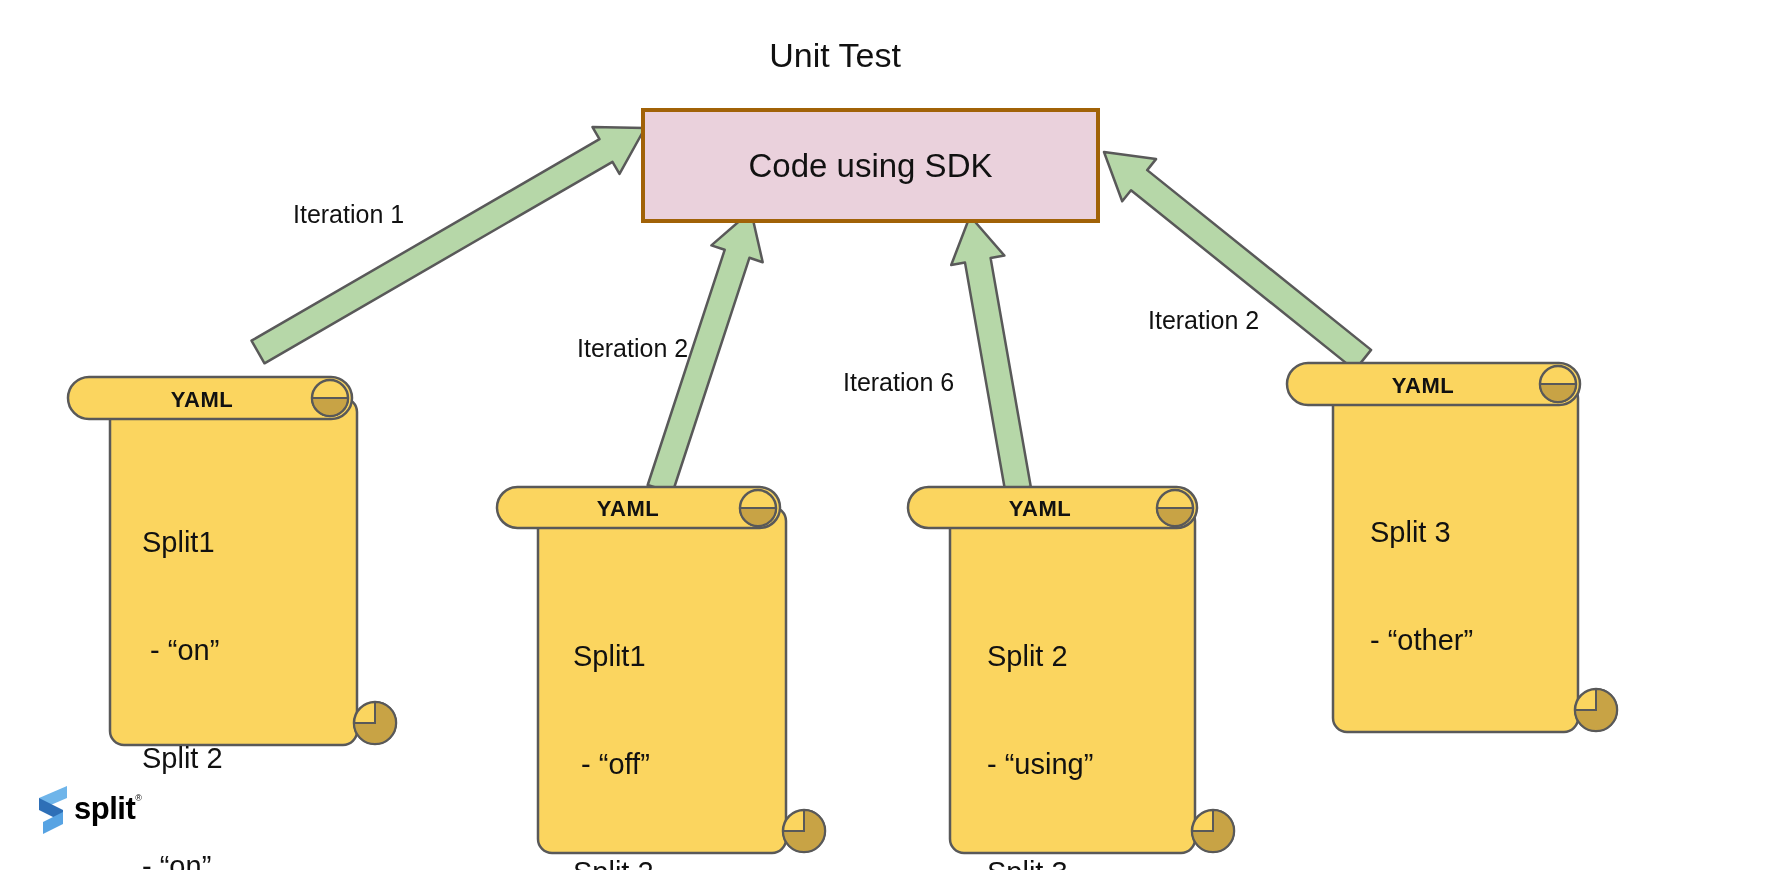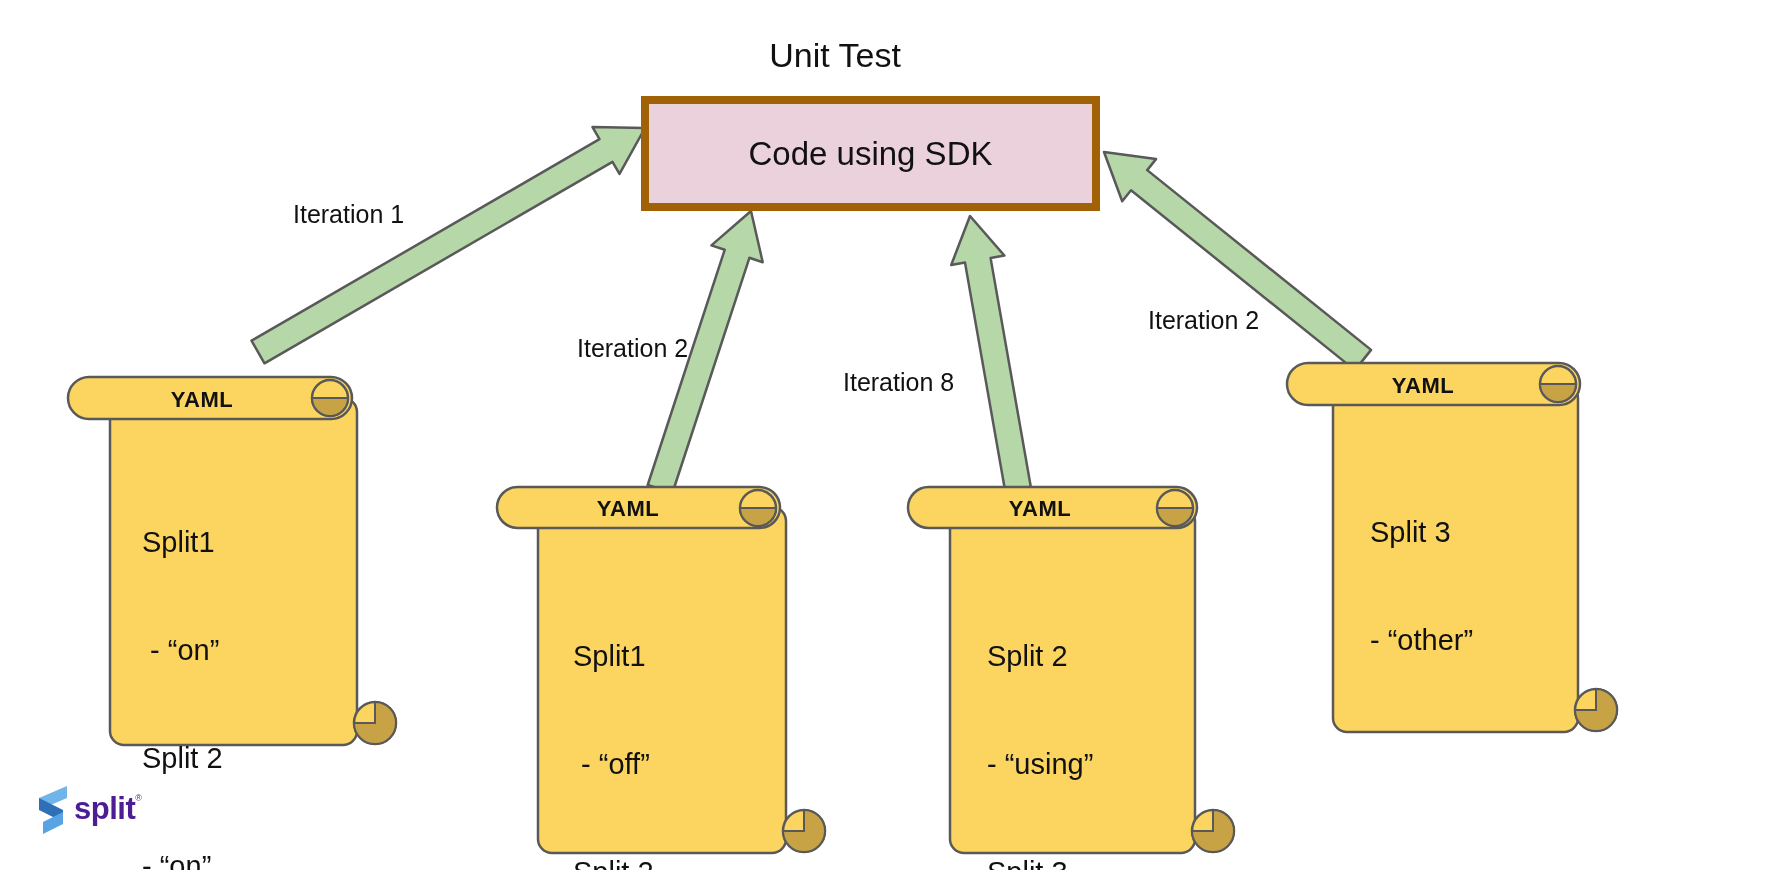--- a/index.html
+++ b/index.html
@@ -13,29 +13,29 @@
   
   .green  { fill:var(--arrow-green);  stroke:#595959; stroke-width:2.5; stroke-linejoin:round; }
   .yellow { fill:var(--scroll-yellow); stroke:#595959; stroke-width:2.5; }
   .gold   { fill:var(--curl-gold);    stroke:#595959; stroke-width:2;   }
   .logo-light { fill:var(--logo-blue-light); }
   .logo-mid   { fill:var(--logo-blue-mid);   }
   .logo-dark  { fill:var(--logo-blue-dark);  }
 
   #unit-title { font-size:34px; text-align:center; width:300px; }
   #sdk-box {
-    left:641px; top:96px; width:459px; height:115px;
-    background:var(--box-pink); border:8px solid #a16207;
+    left:641px; top:108px; width:459px; height:115px;
+    background:var(--box-pink); border:4px solid #a16207;
     display:flex; align-items:center; justify-content:center;
     font-size:33px; box-sizing:border-box;
   }
   .it-label { font-size:25px; white-space:pre; }
   .yaml-label { font-size:22px; font-weight:bold; width:230px; text-align:center; letter-spacing:0.5px; }
   .scroll-text { font-size:29px; line-height:36px; white-space:pre; }
-  .logo-text { font-size:31px; font-weight:bold; color:#4c1d95; letter-spacing:-0.5px; }
+  .logo-text { font-size:31px; font-weight:bold; color:#000000; letter-spacing:-0.5px; }
   .logo-tm { font-size:9px; vertical-align:18px; font-weight:normal; }
 </style>
 </head>
 <body>
 
 <div id="stage">
 
   <svg id="diagram" width="1778" height="870" viewBox="0 0 1778 870">
 
     <polygon class="green" points="264.5,363.3 612.5,161.8 619.5,173.9 645,128 592.5,127.1 599.5,139.2 251.5,340.7"></polygon>
@@ -103,21 +103,21 @@
   </svg>
 
   <div class="abs" id="unit-title" style="left:685px; top:36px;">Unit Test</div>
 
   <div class="abs" id="sdk-box">
     <span>Code using SDK</span>
   </div>
 
   <div class="abs it-label" style="left:293px; top:200px;">Iteration 1</div>
   <div class="abs it-label" style="left:577px; top:294px;margin-top:40px;">Iteration 2</div>
-  <div class="abs it-label" style="left:843px; top:368px;">Iteration 8</div>
+  <div class="abs it-label" style="left:843px; top:368px;">Iteration 6</div>
   <div class="abs it-label" style="left:1148px; top:306px;">Iteration 2</div>
 
   <div class="abs yaml-label" style="left:87px; top:387px;">YAML</div>
   <div class="abs yaml-label" style="left:513px; top:496px;">YAML</div>
   <div class="abs yaml-label" style="left:925px; top:496px;">YAML</div>
   <div class="abs yaml-label" style="left:1308px; top:373px;">YAML</div>
 
   <div class="abs scroll-text" style="left:142px; top:452px;">
     <div>Split1</div>
     <div> - “on”</div>

